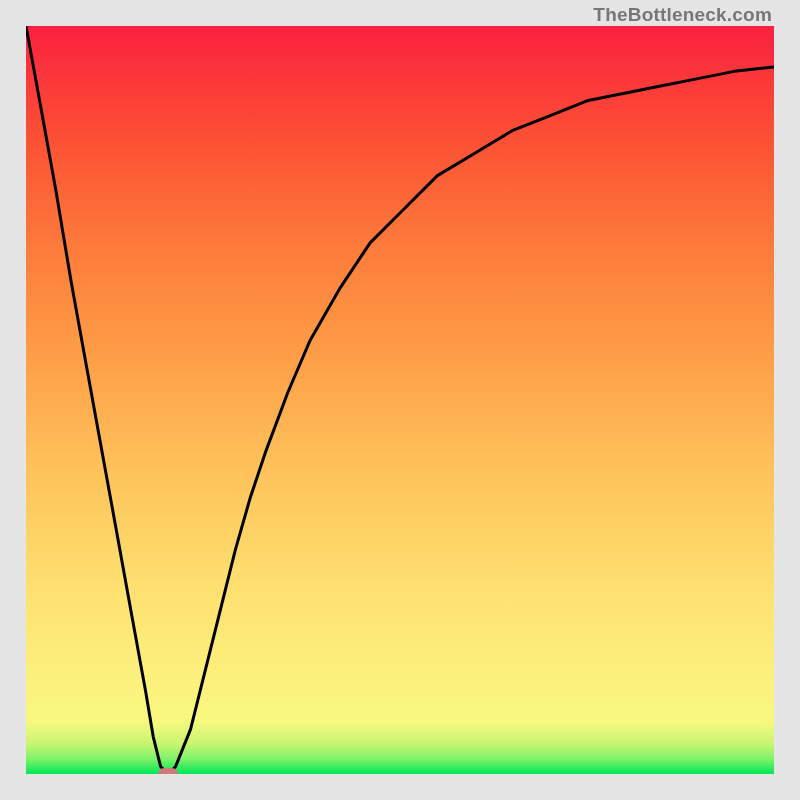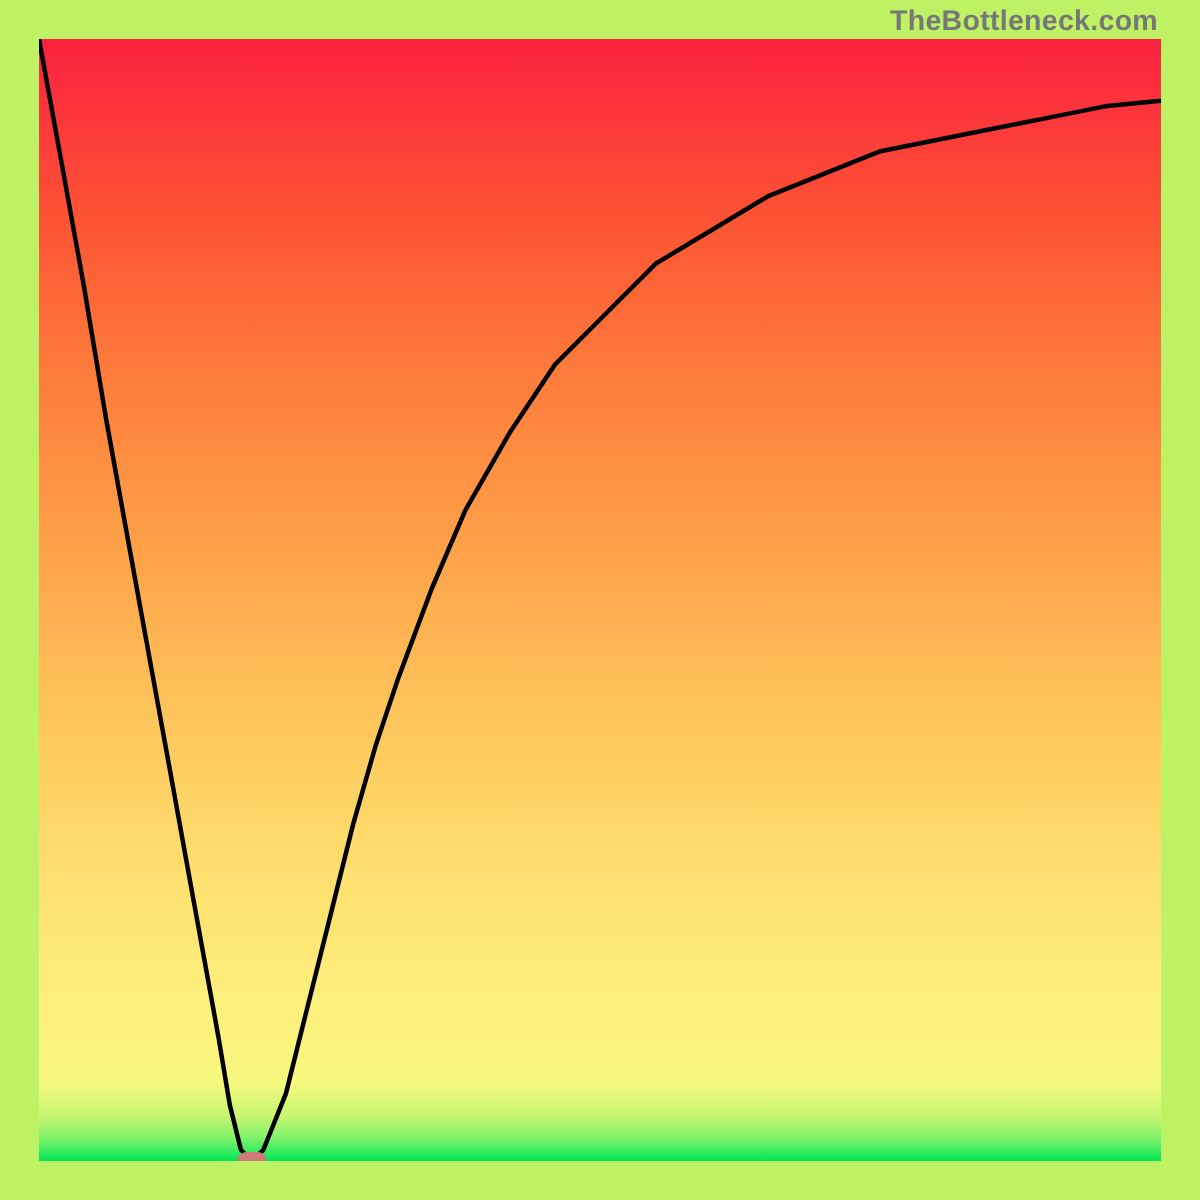--- a/index.html
+++ b/index.html
@@ -8,21 +8,21 @@
     width: 800px;
     height: 800px;
     overflow: hidden;
     background: #000;
     font-family: Arial, Helvetica, sans-serif;
   }
   .frame {
     position: relative;
     width: 800px;
     height: 800px;
-    background: #bef264;
+    background: #e5e5e5;
   }
   .plot-area {
     position: absolute;
     left: 26px;
     top: 26px;
     width: 748px;
     height: 748px;
     
     background: linear-gradient(
       to top,

